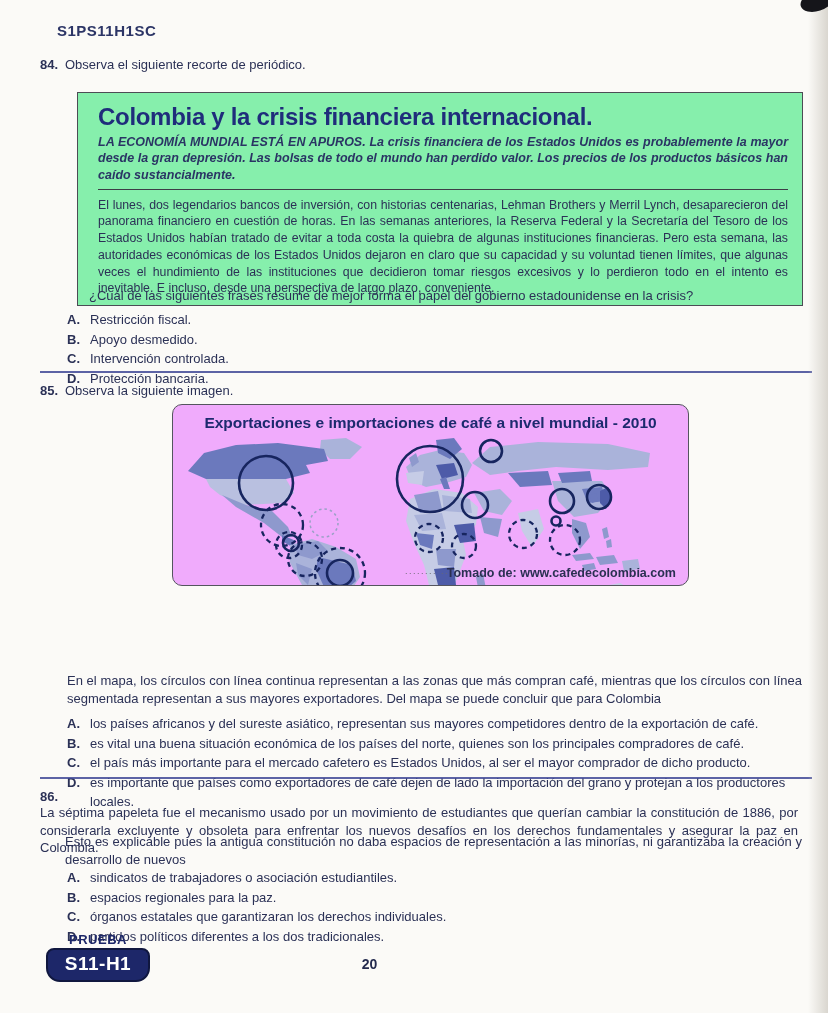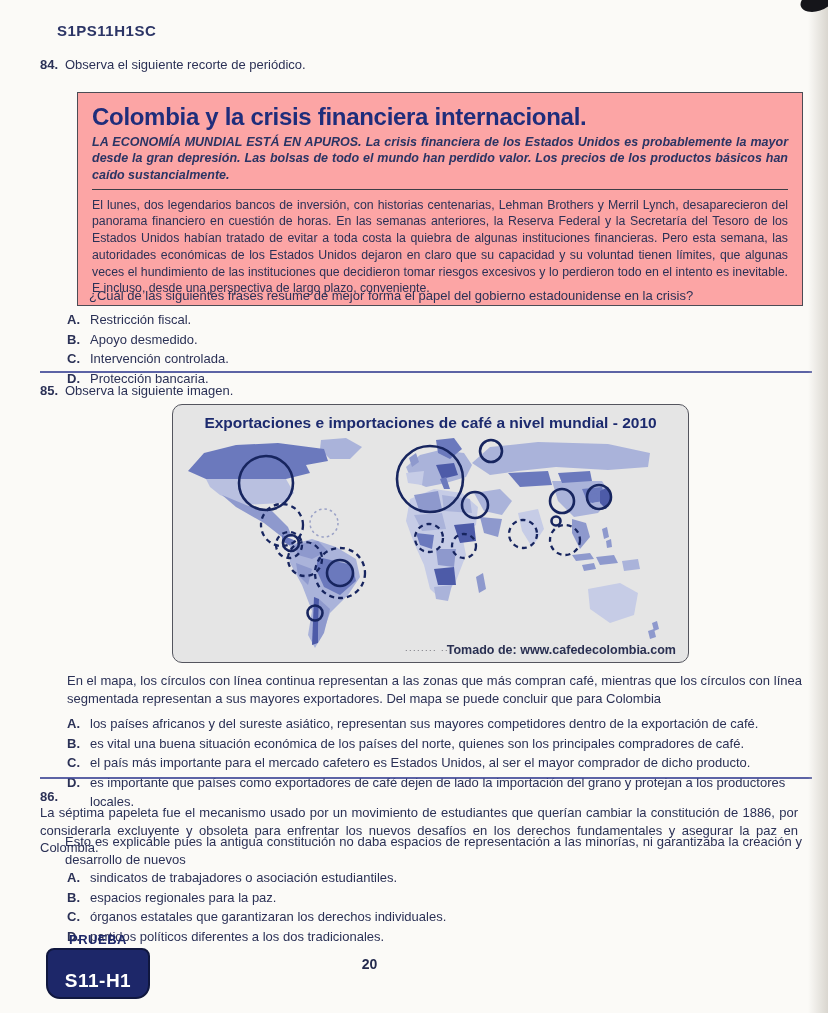--- a/index.html
+++ b/index.html
@@ -24,60 +24,60 @@
     position:absolute;top:22px;left:57px;
     font-size:15px;font-weight:bold;color:#2c3566;letter-spacing:.5px;
   }
   .q-row{position:absolute;left:40px;right:30px;display:flex;font-size:13px;}
   .q-num{font-weight:bold;width:25px;flex:0 0 auto;}
   .q-prompt{font-weight:normal;}
 
   
   .clipping{
     position:absolute;top:92px;left:77px;width:726px;
-    border:1.6px solid #4c4c55;background:#fca5a5;
-    padding:8px 14px 8px 14px;box-sizing:border-box;
+    border:1.6px solid #4c4c55;background:#86efac;
+    padding:8px 14px 8px 20px;box-sizing:border-box;
   }
   .clip-headline{font-size:24px;font-weight:bold;color:#1f2d7b;margin:2px 0 3px 0;letter-spacing:-.3px;}
   .clip-lead{font-size:12.5px;font-style:italic;font-weight:bold;color:#2a3464;line-height:1.3;text-align:justify;margin:0 0 6px 0;}
   .clip-rule{border:none;border-top:1.7px solid #3d3d46;margin:0 0 7px 0;}
   .clip-body{font-size:12.3px;line-height:1.36;text-align:justify;margin:0;color:#2b3156;}
   .clip-attr{font-size:10.5px;font-weight:bold;font-style:italic;text-align:right;margin:6px 0 0 0;color:#2b3156;}
 
   .q-question{position:absolute;left:77px;width:726px;font-size:13px;margin-left:12px;}
   .options{position:absolute;left:67px;width:740px;font-size:13px;line-height:1.5;}
   .option{display:flex;}
   .opt-letter{font-weight:bold;width:23px;flex:0 0 auto;}
 
   .sep{position:absolute;left:40px;width:772px;height:0;border-top:2.4px solid #3f4896;opacity:.85;}
 
   
   .map-box{
-    position:absolute;top:404px;left:172px;width:517px;height:259px;
-    border:1.6px solid #54555e;border-radius:10px;background:#e5e5e5;
+    position:absolute;top:404px;left:172px;width:517px;height:182px;
+    border:1.6px solid #54555e;border-radius:10px;background:#f0abfc;
     box-sizing:border-box;overflow:hidden;
   }
   .map-title{font-size:15.5px;font-weight:bold;color:#1c2a6e;text-align:center;margin-top:9px;}
   .map-svg{position:absolute;left:5px;top:32px;}
   .map-attr{position:absolute;right:12px;bottom:5px;font-size:12.5px;font-weight:bold;color:#2a3052;}
   .map-legend-dots{position:absolute;left:232px;bottom:9px;font-size:9px;letter-spacing:1.5px;color:#6a6a72;}
   .map-circle{fill:none;stroke:#17255f;}
   .map-circle.import{stroke-width:2.6;}
   .map-circle.export{stroke-width:2.3;stroke-dasharray:5 4;}
   .map-circle.export-faint{stroke:#9aa1c6;stroke-width:1.5;stroke-dasharray:2.5 3;}
 
   .para{position:absolute;font-size:13px;line-height:1.35;text-align:justify;}
 
   
   .footer-brand{position:absolute;left:46px;top:932px;width:104px;text-align:center;}
   .prueba-label{font-size:13px;font-weight:bold;color:#1d2769;letter-spacing:.5px;}
   .badge{
     margin-top:1px;background:#1d2769;color:#ffffff;
     font-size:19px;font-weight:bold;letter-spacing:.5px;
-    border-radius:8px 8px 14px 14px;padding:20px 0 5px 0;
+    border-radius:8px 8px 14px 14px;padding:3px 0 5px 0;
     border:2px solid #10173f;
   }
   .page-number{position:absolute;top:956px;left:0;width:739px;text-align:center;font-size:14px;font-weight:bold;color:#242b4e;}
 </style>
 </head>
 <body>
 
 <div class="scan-edge"></div>
 <div class="corner-artifact"></div>
 

